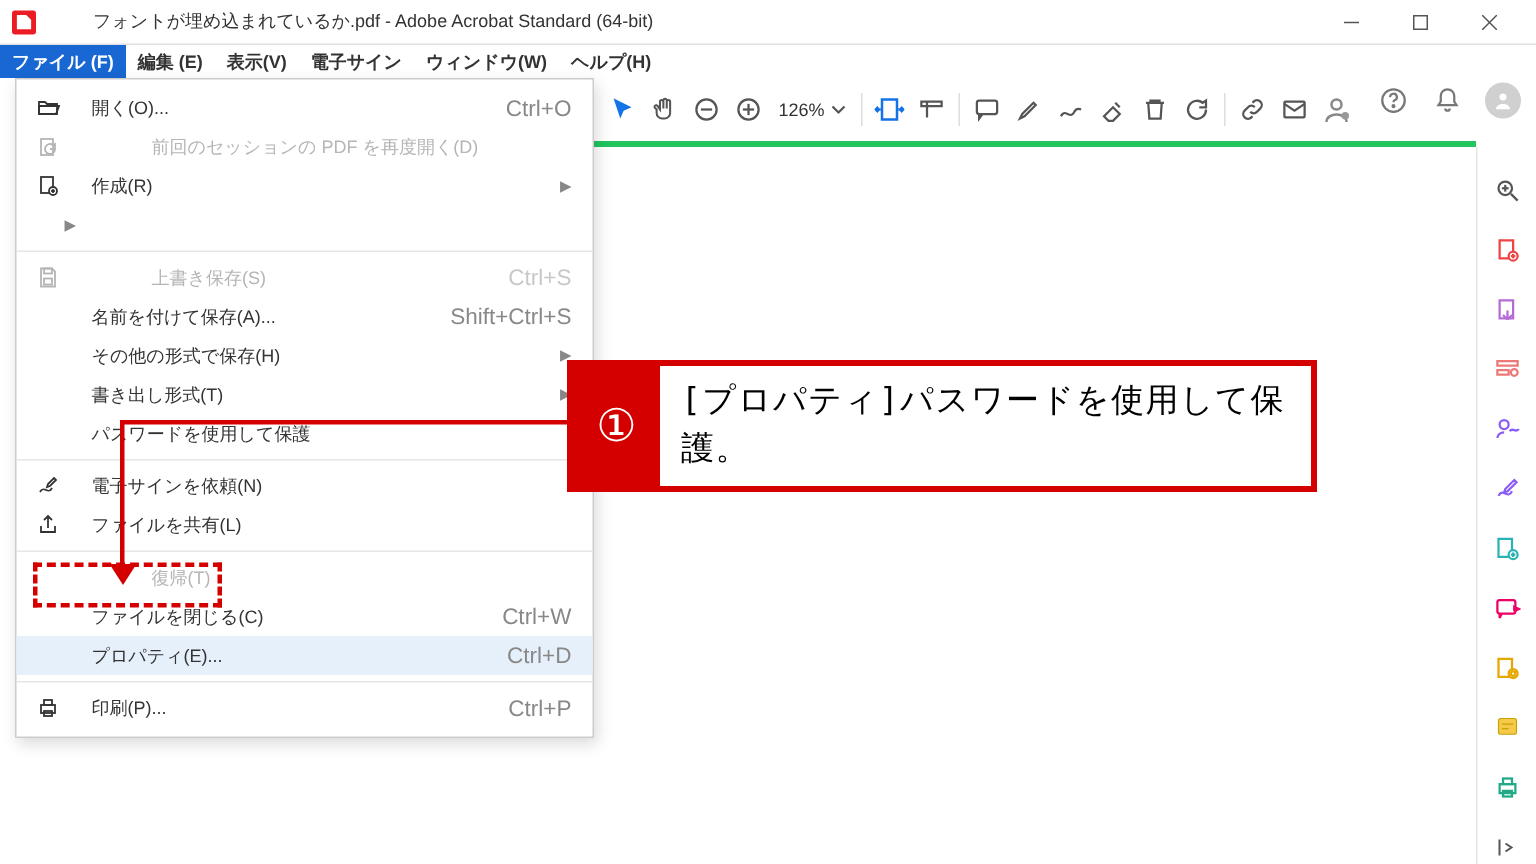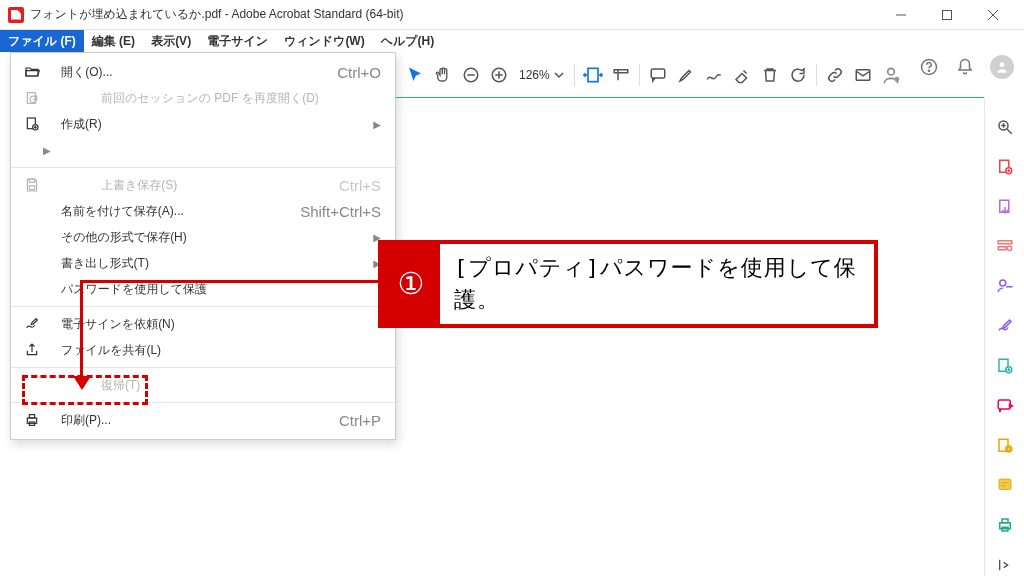--- a/index.html
+++ b/index.html
@@ -1,30 +1,30 @@
 <!DOCTYPE html>
 <html><head>
 <meta charset="utf-8">
 <style>
 * { margin: 0; padding: 0; box-sizing: border-box; font-family: "Yu Gothic UI", "Meiryo", sans-serif; }
 body { background: #fff; width: 1024px; height: 576px; overflow: hidden; position: relative; }
 
 .titlebar { height: 30px; display: flex; align-items: center; padding: 0 8px; border-bottom: 1px solid #e0e0e0; background: #fff; }
 .titlebar .app-icon { width: 16px; height: 16px; background: #ec1c24; border-radius: 2px; margin-right: 6px; position: relative; }
 .titlebar .app-icon::after { content: ""; position: absolute; top: 3px; left: 3px; right: 3px; bottom: 3px; background: #fff; clip-path: polygon(0 0, 60% 0, 100% 40%, 100% 100%, 0 100%); }
-.titlebar .title { font-size: 12px; color: #333; flex: 1; }
+.titlebar .title { font-size: 12px; color: #333; flex: 1; margin-left: 32px; }
 .winbtns { display: flex; }
 .winbtn { width: 46px; height: 30px; display: flex; align-items: center; justify-content: center; color: #555; }
 .winbtn svg { width: 10px; height: 10px; }
 
 .menubar { height: 22px; display: flex; background: #fff; font-size: 12px; font-weight: bold; }
 .menubar .mi { padding: 3px 8px; color: #333; }
 .menubar .mi.active { background: #1967d2; color: #fff; }
 
-.toolstrip { position: absolute; top: 52px; left: 395px; right: 40px; height: 46px; display: flex; align-items: center; gap: 0; padding: 0 6px; border-bottom: 1px solid #22c55e; }
+.toolstrip { position: absolute; top: 52px; left: 395px; right: 40px; height: 46px; display: flex; align-items: center; gap: 0; padding: 0 6px; border-bottom: 4px solid #22c55e; }
 .toolstrip .tbtn { width: 28px; height: 28px; display: flex; align-items: center; justify-content: center; color: #555; border-radius: 3px; }
 .toolstrip .sep { width: 1px; height: 22px; background: #ddd; margin: 0 4px; }
 .toolstrip .zoom { font-size: 12px; color: #333; padding: 0 6px; display: flex; align-items: center; gap: 4px; }
 
 .topright { position: absolute; top: 55px; right: 10px; display: flex; gap: 14px; align-items: center; }
 .topright .tbtn { width: 22px; height: 22px; display: flex; align-items: center; justify-content: center; color: #777; }
 
 .dropdown { position: absolute; top: 52px; left: 10px; width: 386px; background: #fff; border: 1px solid #ccc; box-shadow: 2px 4px 10px rgba(0,0,0,.15); padding: 6px 0; }
 .drow { display: flex; align-items: center; height: 26px; padding: 0 14px 0 10px; font-size: 12px; color: #333; }
 .drow.disabled { color: #b5b5b5; gap: 40px; }
@@ -374,20 +374,30 @@
           <path d="M12 3v12M8 7l4-4 4 4M5 13v6h14v-6"></path>
         </svg>
       </span>
       <span class="dlabel">ファイルを共有(L)</span>
     </div>
     <div class="dsep"></div>
     <div class="drow disabled">
       <span class="dicon"></span>
       <span class="dlabel">復帰(T)</span>
     </div>
+    <div class="drow">
+      <span class="dicon"></span>
+      <span class="dlabel">ファイルを閉じる(C)</span>
+      <span class="dshort">Ctrl+W</span>
+    </div>
+    <div class="drow hover">
+      <span class="dicon"></span>
+      <span class="dlabel">プロパティ(E)...</span>
+      <span class="dshort">Ctrl+D</span>
+    </div>
     <div class="dsep"></div>
     <div class="drow">
       <span class="dicon">
         <svg width="16" height="16" viewBox="0 0 24 24" fill="none" stroke="currentColor" stroke-width="1.8">
           <rect x="5" y="9" width="14" height="8"></rect>
           <rect x="8" y="4" width="8" height="5"></rect>
           <rect x="8" y="15" width="8" height="5"></rect>
         </svg>
       </span>
       <span class="dlabel">印刷(P)...</span>

